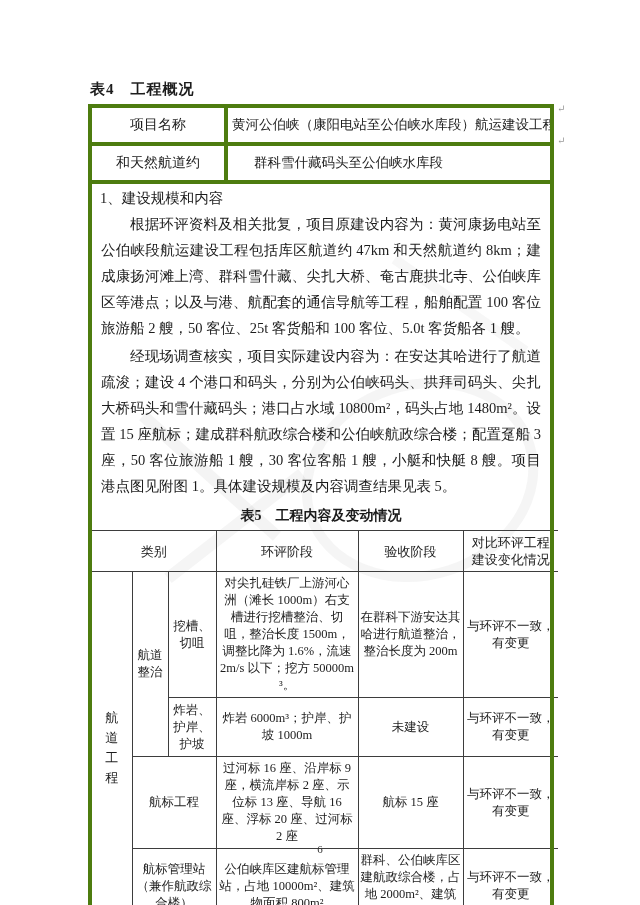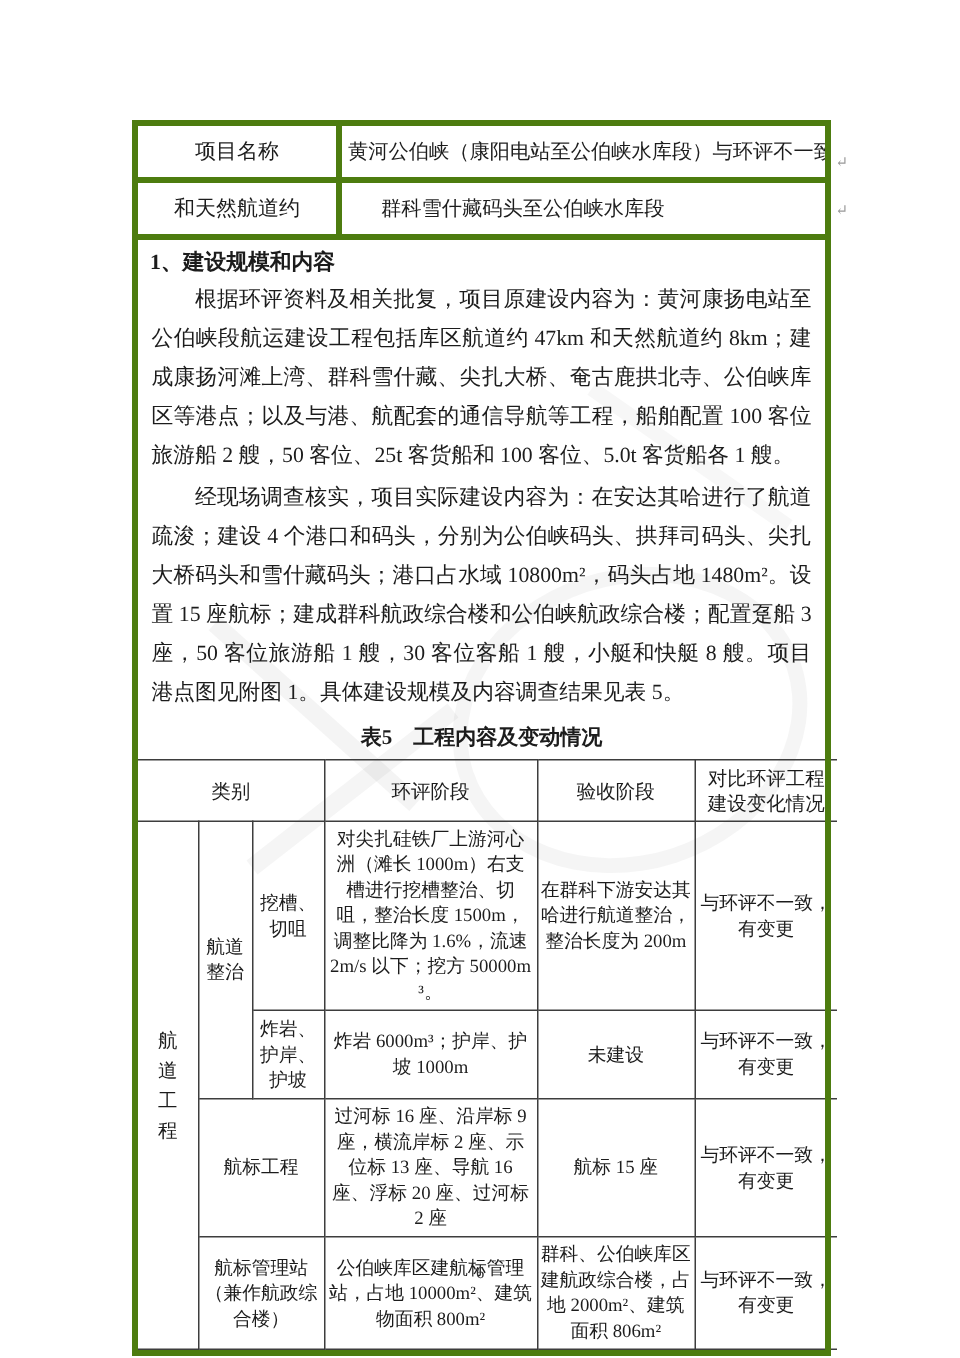--- a/index.html
+++ b/index.html
@@ -28,21 +28,21 @@
   }
   .t4-value {
     font-size:13.5px; padding:2px 4px; vertical-align:middle;
     white-space:nowrap; overflow:hidden;
   }
   .t4-value.indent { padding-left:26px;margin-left:37px; }
 
   .content-cell { padding:0; }
 
   .section-title {
-    font-weight:bold; font-size:14.5px; padding:5px 8px 2px 8px;
+    font-weight:normal; font-size:14.5px; padding:5px 8px 2px 8px;
   }
   .para {
     margin:0; padding:1px 9px; font-size:14.5px; line-height:26px;
     text-align:justify; text-indent:2em;
   }
 
   .t5-caption {
     text-align:center; font-weight:bold; font-size:14px;
     padding:7px 0 5px 0; white-space:pre-wrap;
   }
@@ -103,26 +103,27 @@
   <div class="watermark wm-circle"></div>
   <div class="watermark wm-stroke1"></div>
   <div class="watermark wm-stroke2"></div>
   <div class="watermark wm-stroke3"></div>
 
   <span class="return-mark rm1">↵</span>
   <span class="return-mark rm2">↵</span>
 
   <div class="content">
 
+    <div class="t4-caption">表4　工程概况</div>
 
     <table class="outer">
       <tbody>
         <tr>
           <td class="t4-label">项目名称</td>
-          <td class="t4-value">黄河公伯峡（康阳电站至公伯峡水库段）与环评不一致</td>
+          <td class="t4-value">黄河公伯峡（康阳电站至公伯峡水库段）航运建设工程</td>
         </tr>
         <tr>
           <td class="t4-label">和天然航道约</td>
           <td class="t4-value indent">群科雪什藏码头至公伯峡水库段</td>
         </tr>
         <tr>
           <td class="content-cell" colspan="2">
 
             <div class="section-title">1、建设规模和内容</div>
             <p class="para">根据环评资料及相关批复，项目原建设内容为：黄河康扬电站至公伯峡段航运建设工程包括库区航道约 47km 和天然航道约 8km；建成康扬河滩上湾、群科雪什藏、尖扎大桥、奄古鹿拱北寺、公伯峡库区等港点；以及与港、航配套的通信导航等工程，船舶配置 100 客位旅游船 2 艘，50 客位、25t 客货船和 100 客位、5.0t 客货船各 1 艘。</p>

